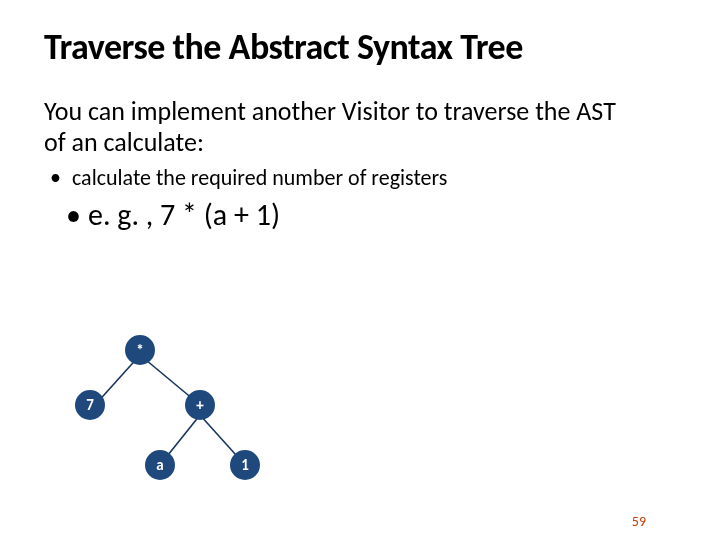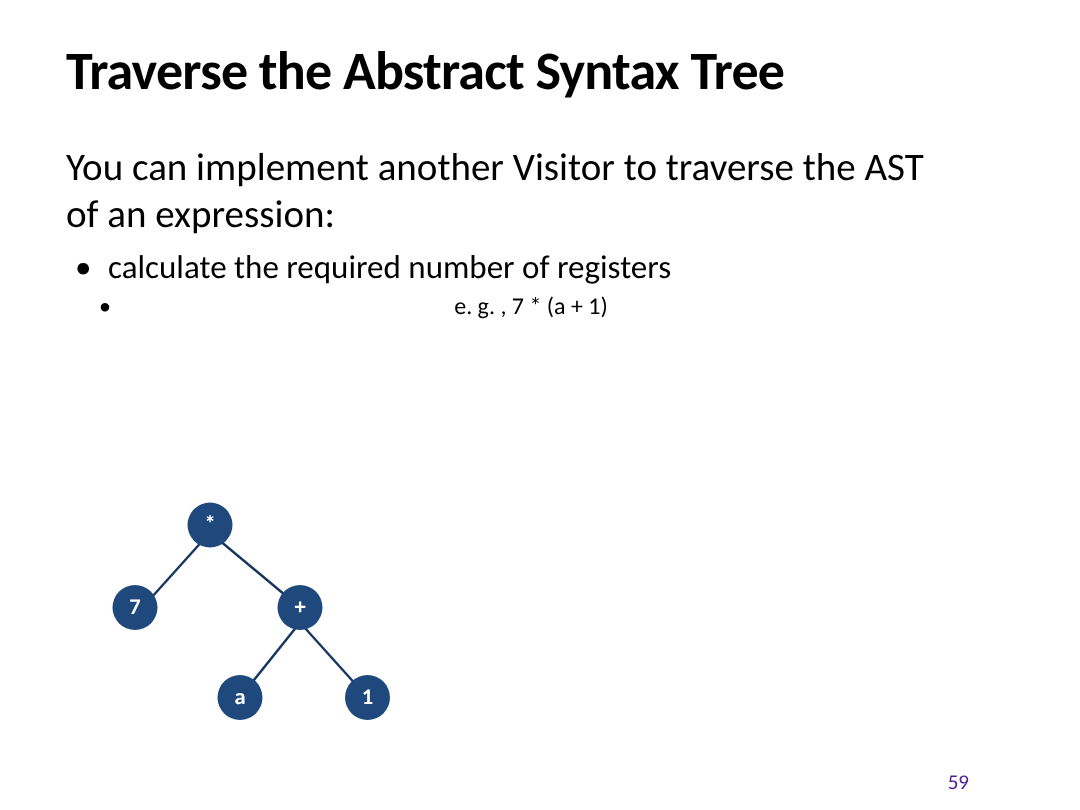--- a/index.html
+++ b/index.html
@@ -39,26 +39,25 @@
     padding-left: 28px;
     position: relative;
   }
   .bullet-lvl1::before {
     content: "•";
     position: absolute;
     left: 6px;
     top: 0;
   }
   .bullet-lvl2 {
-    font-size: 16px;
+    font-size: 30px;
     line-height: 1.3;
     margin: 4px 0 0 0;
     padding-left: 44px;
     position: relative;
-    text-align: center;
   }
   .bullet-lvl2::before {
     content: "•";
     position: absolute;
     left: 22px;
     top: 0;
   }
   .tree {
     position: absolute;
     left: 60px;
@@ -89,32 +88,32 @@
     display: flex;
     align-items: center;
     justify-content: center;
     box-sizing: border-box;
   }
   .page-num {
     position: absolute;
     right: 18px;
     bottom: 10px;
     font-size: 14px;
-    color: #4c1d95;
+    color: #c2410c;
     margin-left: 26px;
   }
 </style>
 </head>
 <body>
 
 <div class="slide">
 
   <h1 class="title">Traverse the Abstract Syntax Tree</h1>
 
-  <p class="body-text">You can implement another Visitor to traverse the AST of an expression:</p>
+  <p class="body-text">You can implement another Visitor to traverse the AST of an calculate:</p>
 
   <div class="bullet-lvl1">calculate the required number of registers</div>
   <div class="bullet-lvl2">e. g. , 7 * (a + 1)</div>
 
   <div class="tree">
     <svg class="edges" viewBox="0 0 260 180">
       <line x1="80" y1="25" x2="35" y2="75"></line>
       <line x1="80" y1="25" x2="140" y2="75"></line>
       <line x1="140" y1="85" x2="100" y2="135"></line>
       <line x1="140" y1="85" x2="185" y2="135"></line>

